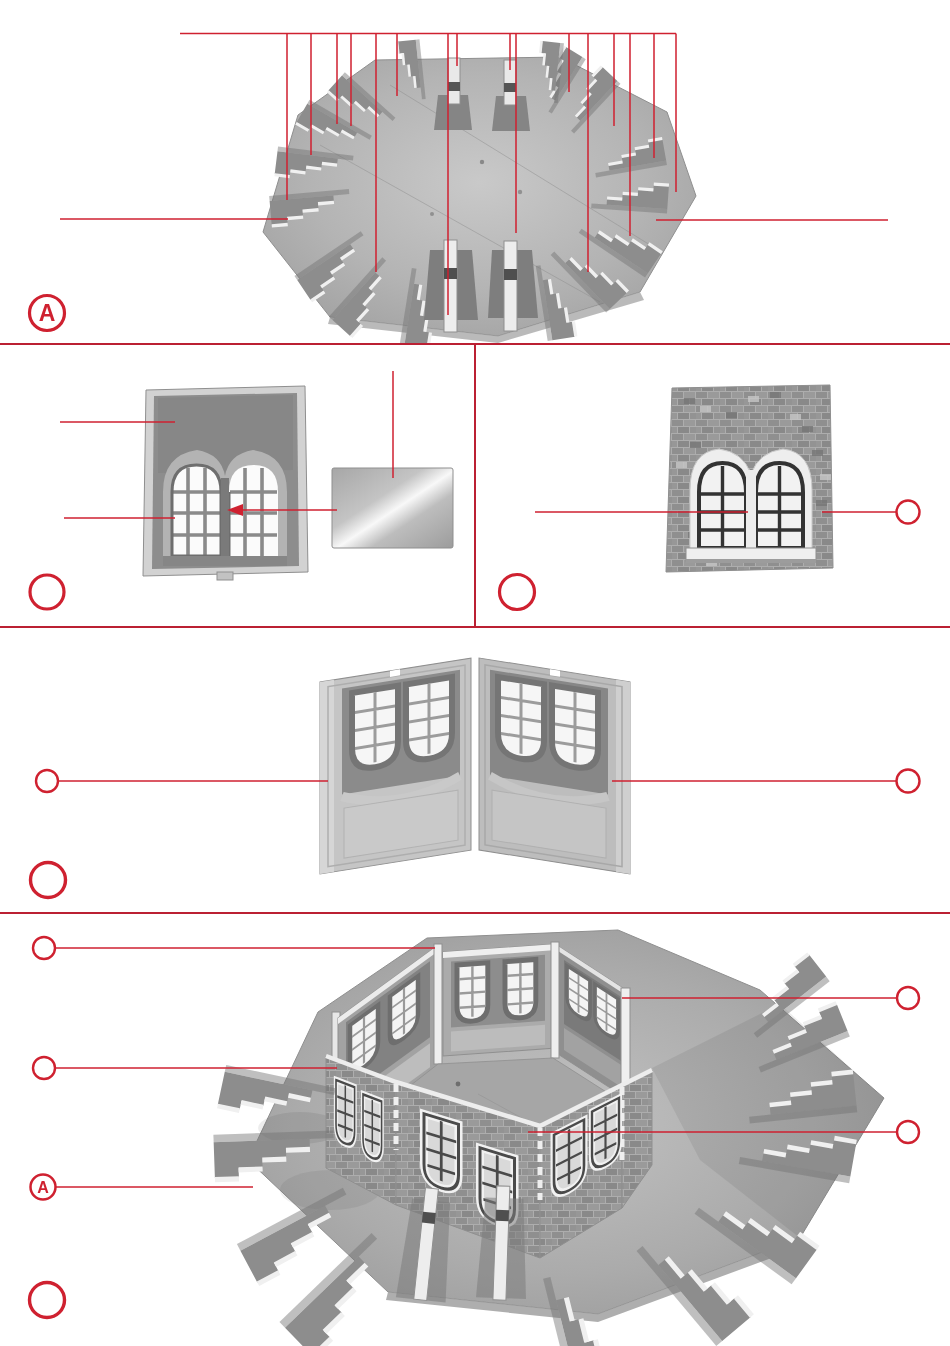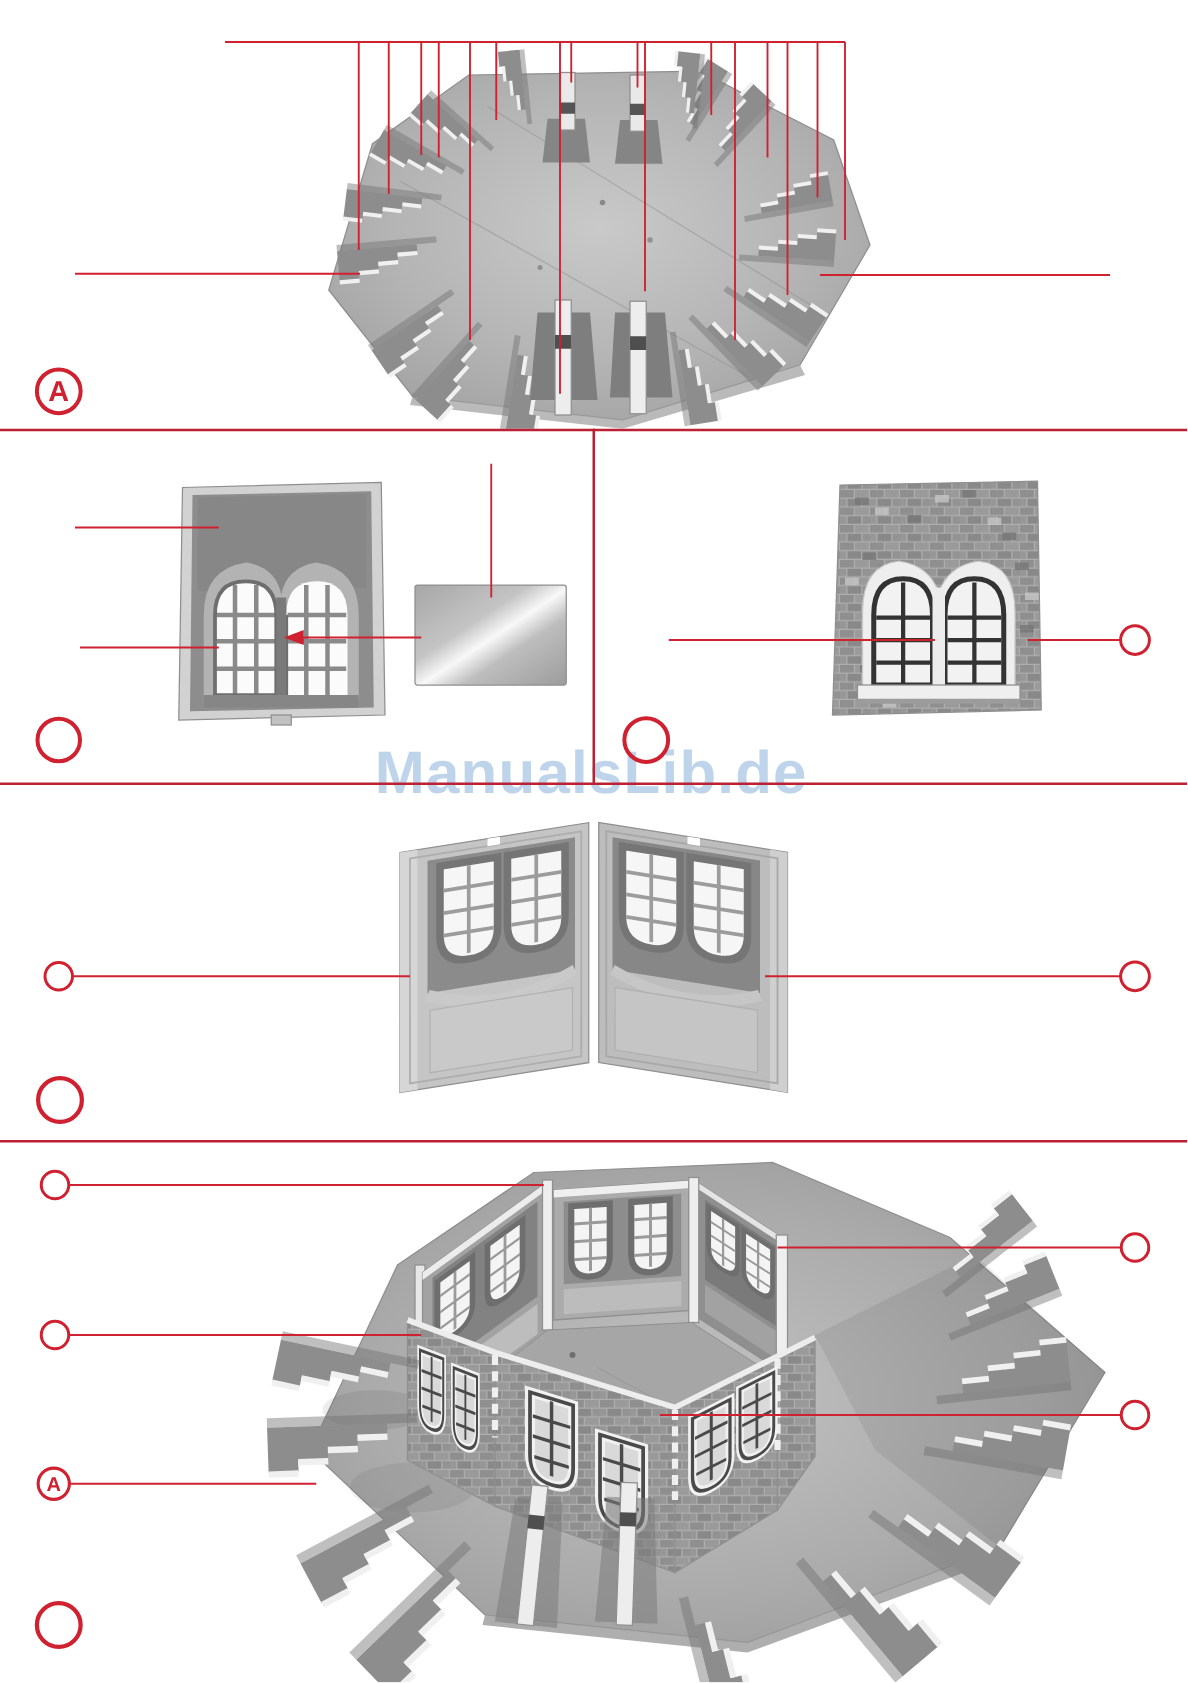--- a/index.html
+++ b/index.html
@@ -18,21 +18,20 @@
   text.lbl{fill:var(--accent,#cf2130);font-weight:bold;
       font-family:"Liberation Sans",sans-serif;text-anchor:middle;}
   
   .edge{stroke:#8f8f8f;stroke-width:1;}
 </style>
 </head>
 <body>
 
 <div class="page">
 
-  <div class="watermark">ManualsLib.de</div>
 
   <div class="divider" style="left:0;top:343px;width:950px;height:2px;"></div>
   <div class="divider" style="left:0;top:626px;width:950px;height:2px;"></div>
   <div class="divider" style="left:0;top:912px;width:950px;height:2px;"></div>
   <div class="divider" style="left:474px;top:343px;width:2px;height:285px;"></div>
 
   <svg class="sec" style="top:0;" width="950" height="343" viewBox="0 0 950 343">
     <defs>
       <radialGradient id="pg1" cx="50%" cy="45%" r="70%">
         <stop offset="0%" stop-color="#c9c9c9"></stop>

